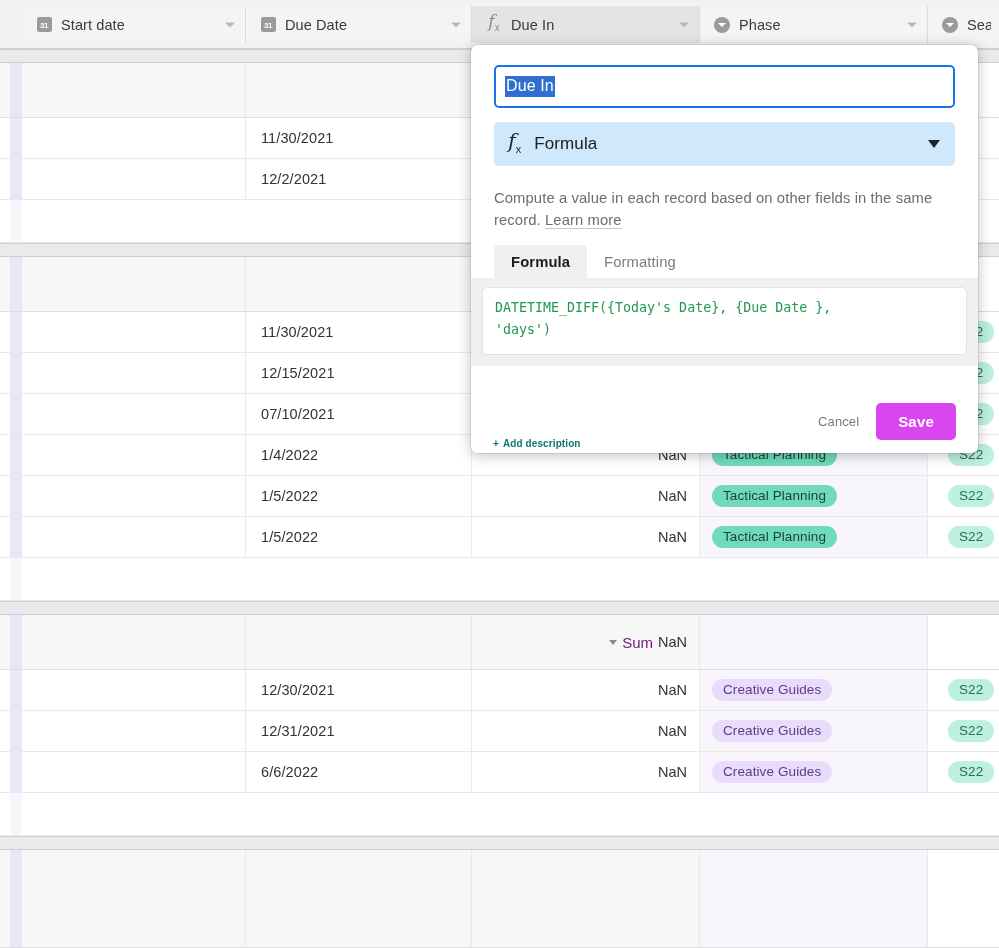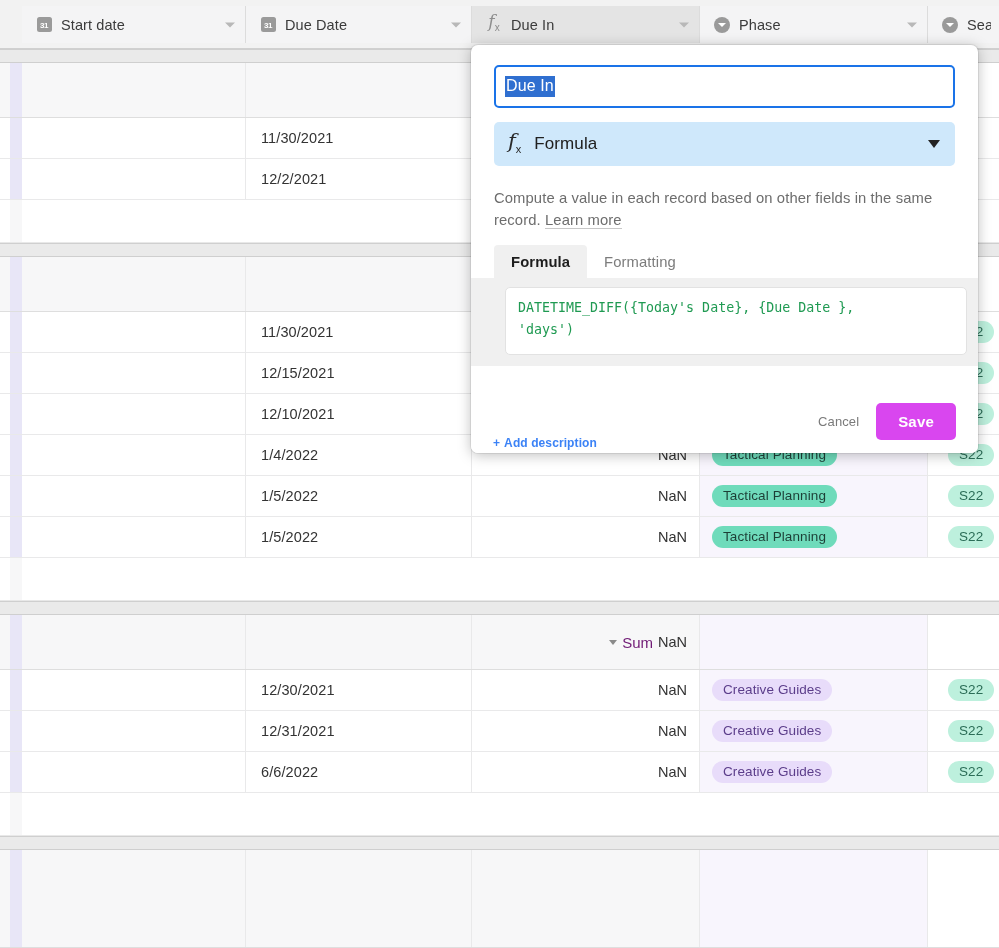--- a/index.html
+++ b/index.html
@@ -149,33 +149,33 @@
     padding: 9px 17px 8px; font-size: 14.8px; color: #7c7c7c; letter-spacing: .1px;
     border-radius: 4px 4px 0 0;
   }
   .tab.sel { background: #f0f0f0; color: #1d1d1d; font-weight: bold; }
 
   .formula-area {
     background: #f0f0f0; padding: 9px 11px 11px; margin-top: 0;
   }
   .formula-box {
     background: #fff; border: 1px solid #e2e2e2; border-radius: 5px;
-    padding: 9px 12px 11px; min-height: 68px; margin-left: 23px;
+    padding: 9px 12px 11px; min-height: 68px;
   }
   .formula-code {
     font-family: "DejaVu Sans Mono", monospace; font-size: 13.3px; line-height: 22px;
     color: #1f9a52; white-space: pre-wrap; word-break: break-word;
   }
 
   .dlg-footer {
     position: absolute; left: 0; bottom: 0; width: 507px; height: 64px;
     display: flex; align-items: center; padding: 0 22px; background: #fff;
     border-radius: 0 0 7px 7px;
   }
-  .add-desc { font-size: 12px; color: #3b82f6; font-weight: bold; letter-spacing: .1px; margin-top: 44px; }
+  .add-desc { font-size: 10px; color: #0f766e; font-weight: bold; letter-spacing: .1px; margin-top: 44px; }
   .add-desc .plus { font-weight: bold; margin-right: 4px; }
   .spacer { flex: 1; }
   .btn-cancel { font-size: 13px; color: #7a7a7a; margin-right: 17px; letter-spacing: .1px; }
   .btn-save {
     background: #d946ef; color: #fff; font-size: 15px; font-weight: bold;
     border: none; border-radius: 5px; padding: 10px 22px; letter-spacing: .2px;
     font-family: "Liberation Sans", sans-serif;
   }
 </style>
 </head>
@@ -330,21 +330,21 @@
           <span class="chip chip-mint">S22</span>
         </div>
     </div>
 
     <div class="drow" style="top:345px;height:41px;">
       <div class="band-left" style="top:0;bottom:0;"></div>
       <div class="c c-sep cell-start">
           <span class="txt"></span>
         </div>
       <div class="c c-sep cell-due">
-          <span class="txt">12/10/2021</span>
+          <span class="txt">07/10/2021</span>
         </div>
       <div class="c c-sep cell-duein">
           <span class="txt-nan">NaN</span>
         </div>
       <div class="c c-sep cell-phase">
           <span class="chip chip-teal">Tactical Planning</span>
         </div>
       <div class="c cell-season">
           <span class="chip chip-mint">S22</span>
         </div>

